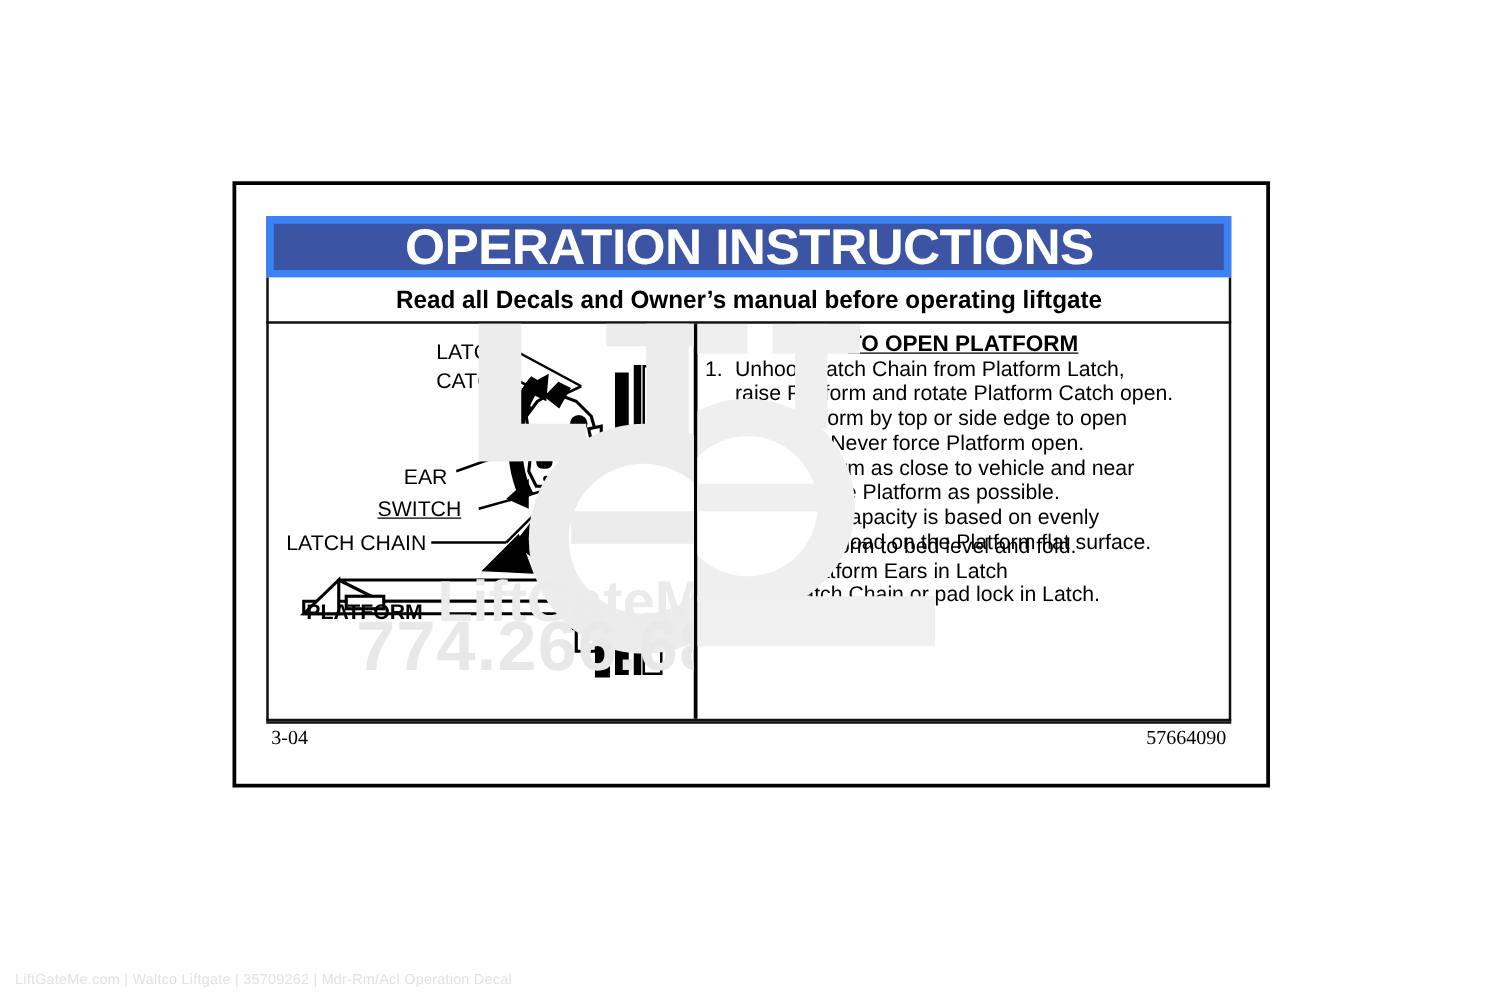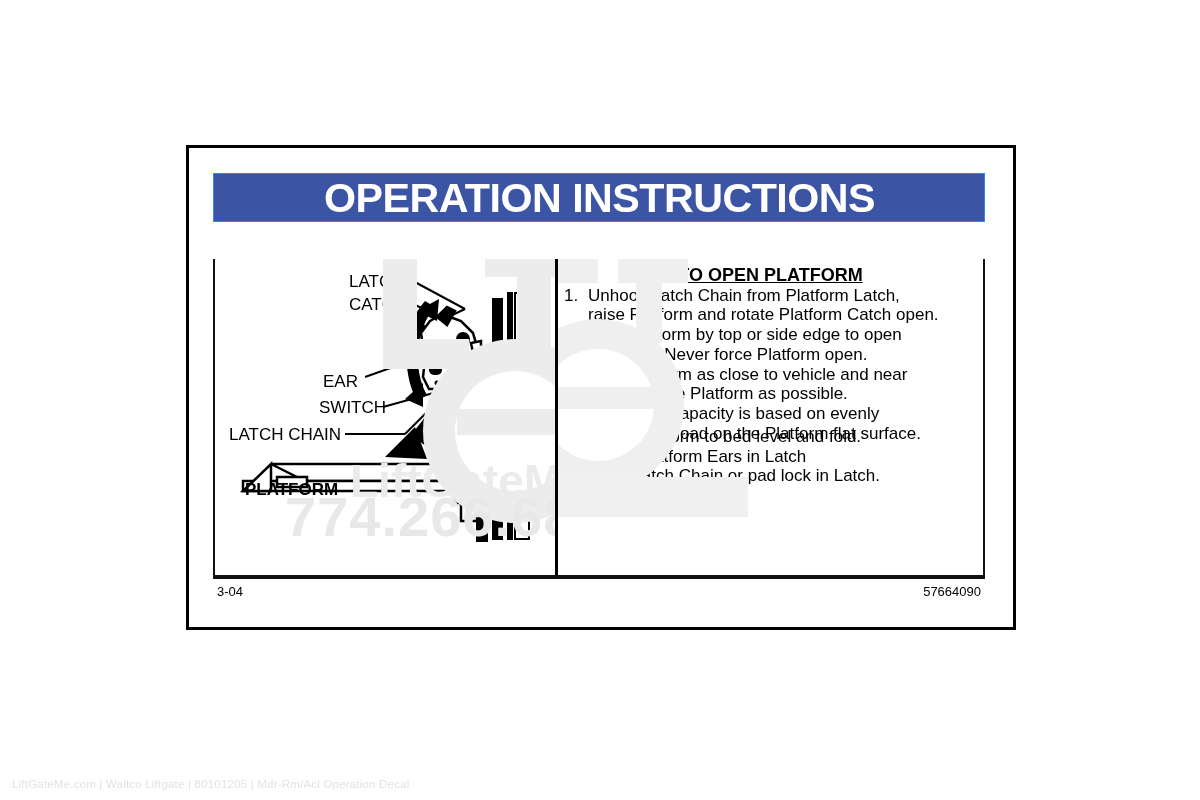--- a/index.html
+++ b/index.html
@@ -27,21 +27,21 @@
     width:772px; height:430px;
     box-sizing:border-box;
   }
 
   
   .banner{
     position:absolute;
     left:0; top:0;
     width:772px; height:49px;
     background:#3b54a3;
-    border:1px solid #3b82f6;
+    border:6px solid #3b82f6;
     box-sizing:border-box;
     display:flex; align-items:center; justify-content:center;
   }
   .banner-text{
     color:#ffffff;
     font-family:"Liberation Sans", sans-serif;
     font-weight:bold;
     font-size:40px;
     letter-spacing:-0.5px;
     line-height:1;
@@ -101,22 +101,23 @@
     left:0; top:404px;
     width:772px; height:26px;
     border-top:2px solid #111;
     box-sizing:border-box;
     display:flex;
     align-items:center;
     justify-content:space-between;
     padding:0 4px;
   }
   .footer span{
-    font-size:13px;
+    font-size:16px;
     color:#000;
+    font-family:Liberation Serif, serif;
   }
 
   
   .sec-title{
     text-align:center;
     font-weight:bold;
     font-size:18px;
     text-decoration:underline;
     margin:0;
     line-height:1.15;
@@ -195,20 +196,23 @@
 </head>
 <body>
 
 <div id="decal">
   <div id="decal-inner">
 
     <div class="banner">
       <div class="banner-text">OPERATION INSTRUCTIONS</div>
     </div>
 
+    <div class="subtitle">
+      <div class="subtitle-text">Read all Decals and Owner’s manual before operating liftgate</div>
+    </div>
 
     <div class="body-box">
 
       <div class="col-diagram">
 
         <div class="wm" id="wm-logo">
           <svg width="330" height="290" viewBox="0 0 330 290">
             <g fill="#ececec">
               <rect x="18" y="8" width="34" height="120"></rect>
               <rect x="18" y="98" width="86" height="30"></rect>
@@ -313,21 +317,21 @@
             <path d="M220,48 C200,70 198,112 212,136 L202,142
                      C186,112 188,66 210,42 Z"></path>
             <polygon points="224,40 202,52 222,62"></polygon>
             <polygon points="208,148 208,124 190,140"></polygon>
           </g>
         </svg>
 
         <span class="dlabel" style="left:134px;top:13px;">LATCH</span>
         <span class="dlabel" style="left:134px;top:36px;">CATCH</span>
         <span class="dlabel" style="left:108px;top:113px;">EAR</span>
-        <span class="dlabel" style="left:104px;top:139px;">SWITCH</span>
+        <span class="dlabel" style="left:87px;top:139px;text-decoration:underline;">SWITCH</span>
         <span class="dlabel" style="left:14px;top:166px;text-align:right;">LATCH CHAIN</span>
         <span class="dlabel" style="left:30px;top:221px;font-weight:bold;">PLATFORM</span>
       </div>
 
       <div class="col-text">
 
         <div class="wm" style="left:-40px;top:-4px;">
           <svg width="260" height="300" viewBox="0 0 260 300">
             <g fill="#efefef">
               <rect x="10" y="4" width="70" height="24"></rect>
@@ -404,13 +408,13 @@
     </div>
 
     <div class="footer">
       <span>3-04</span>
       <span>57664090</span>
     </div>
 
   </div>
 </div>
 
-<div id="caption">LiftGateMe.com | Waltco Liftgate | 80101205 | Mdr-Rm/Acl Operation Decal</div>
+<div id="caption">LiftGateMe.com | Waltco Liftgate | 35709262 | Mdr-Rm/Acl Operation Decal</div>
 
 </body></html>

